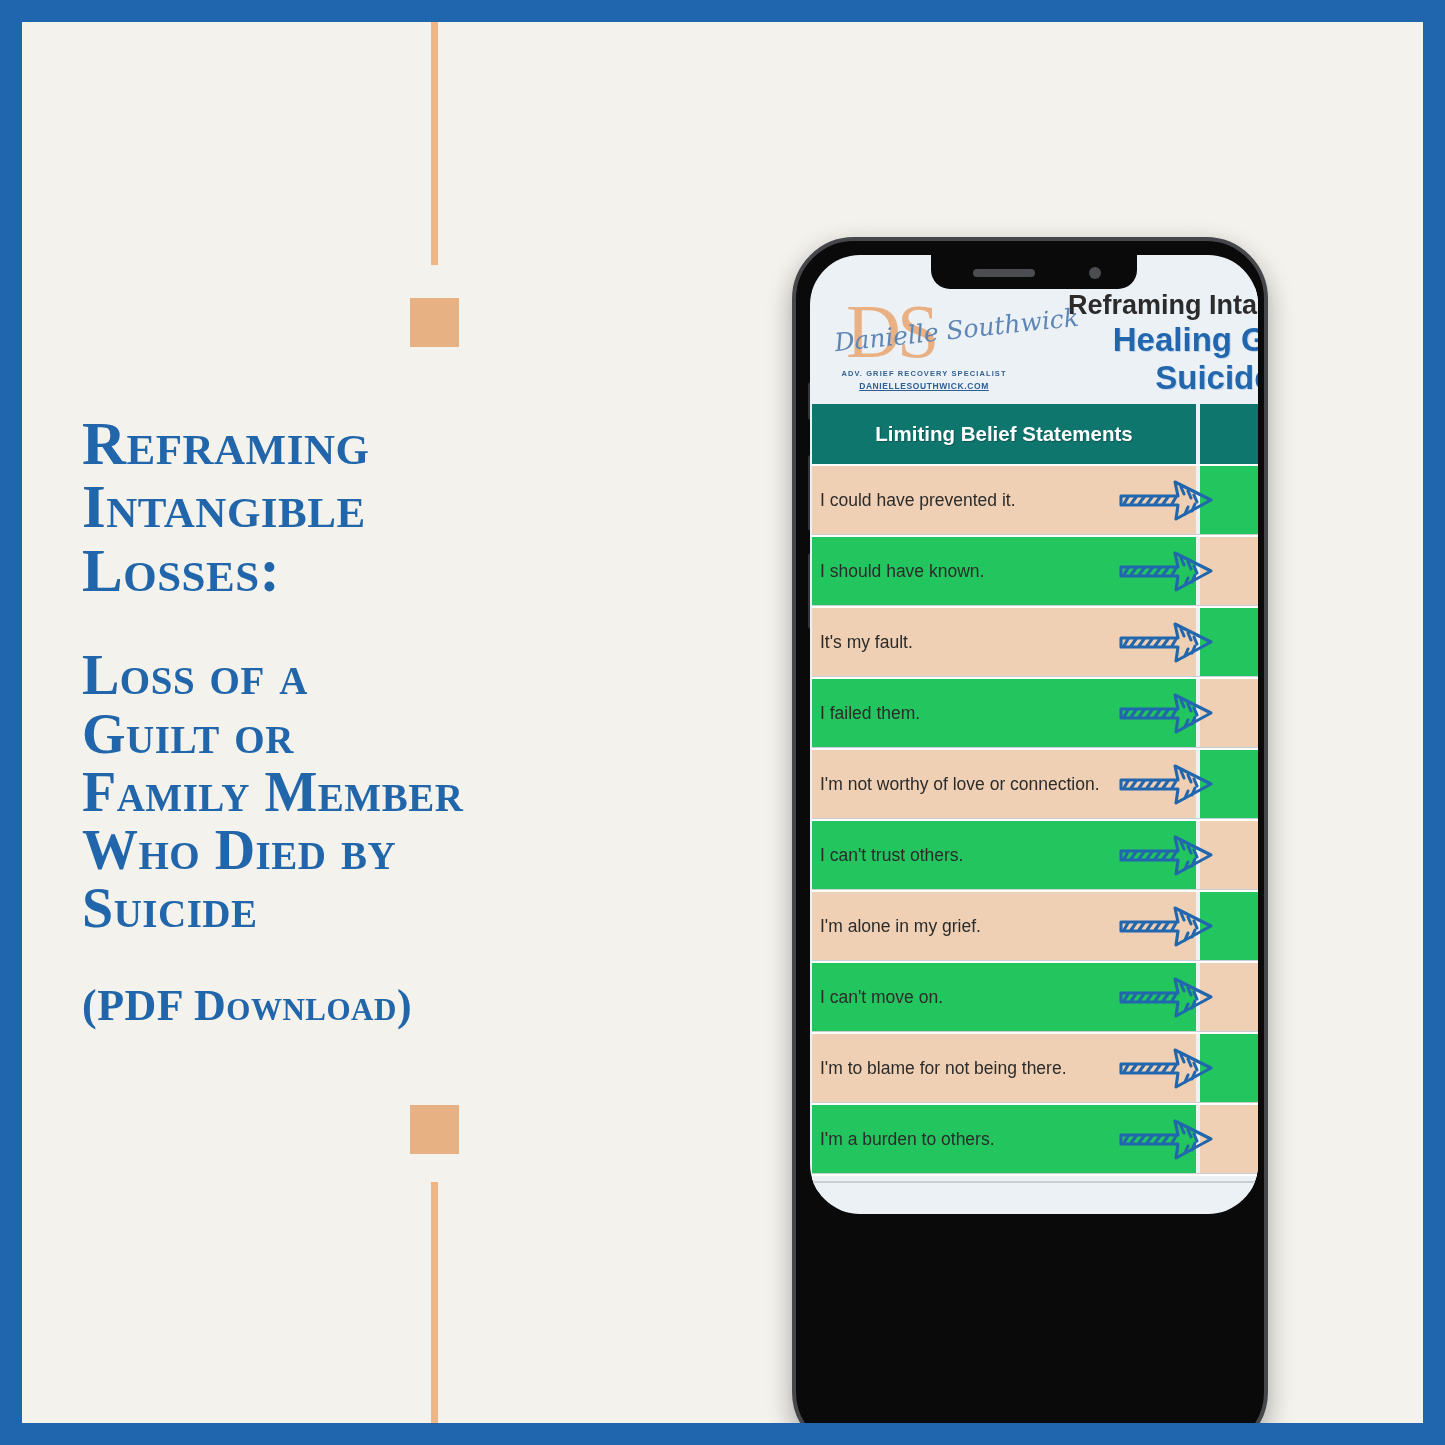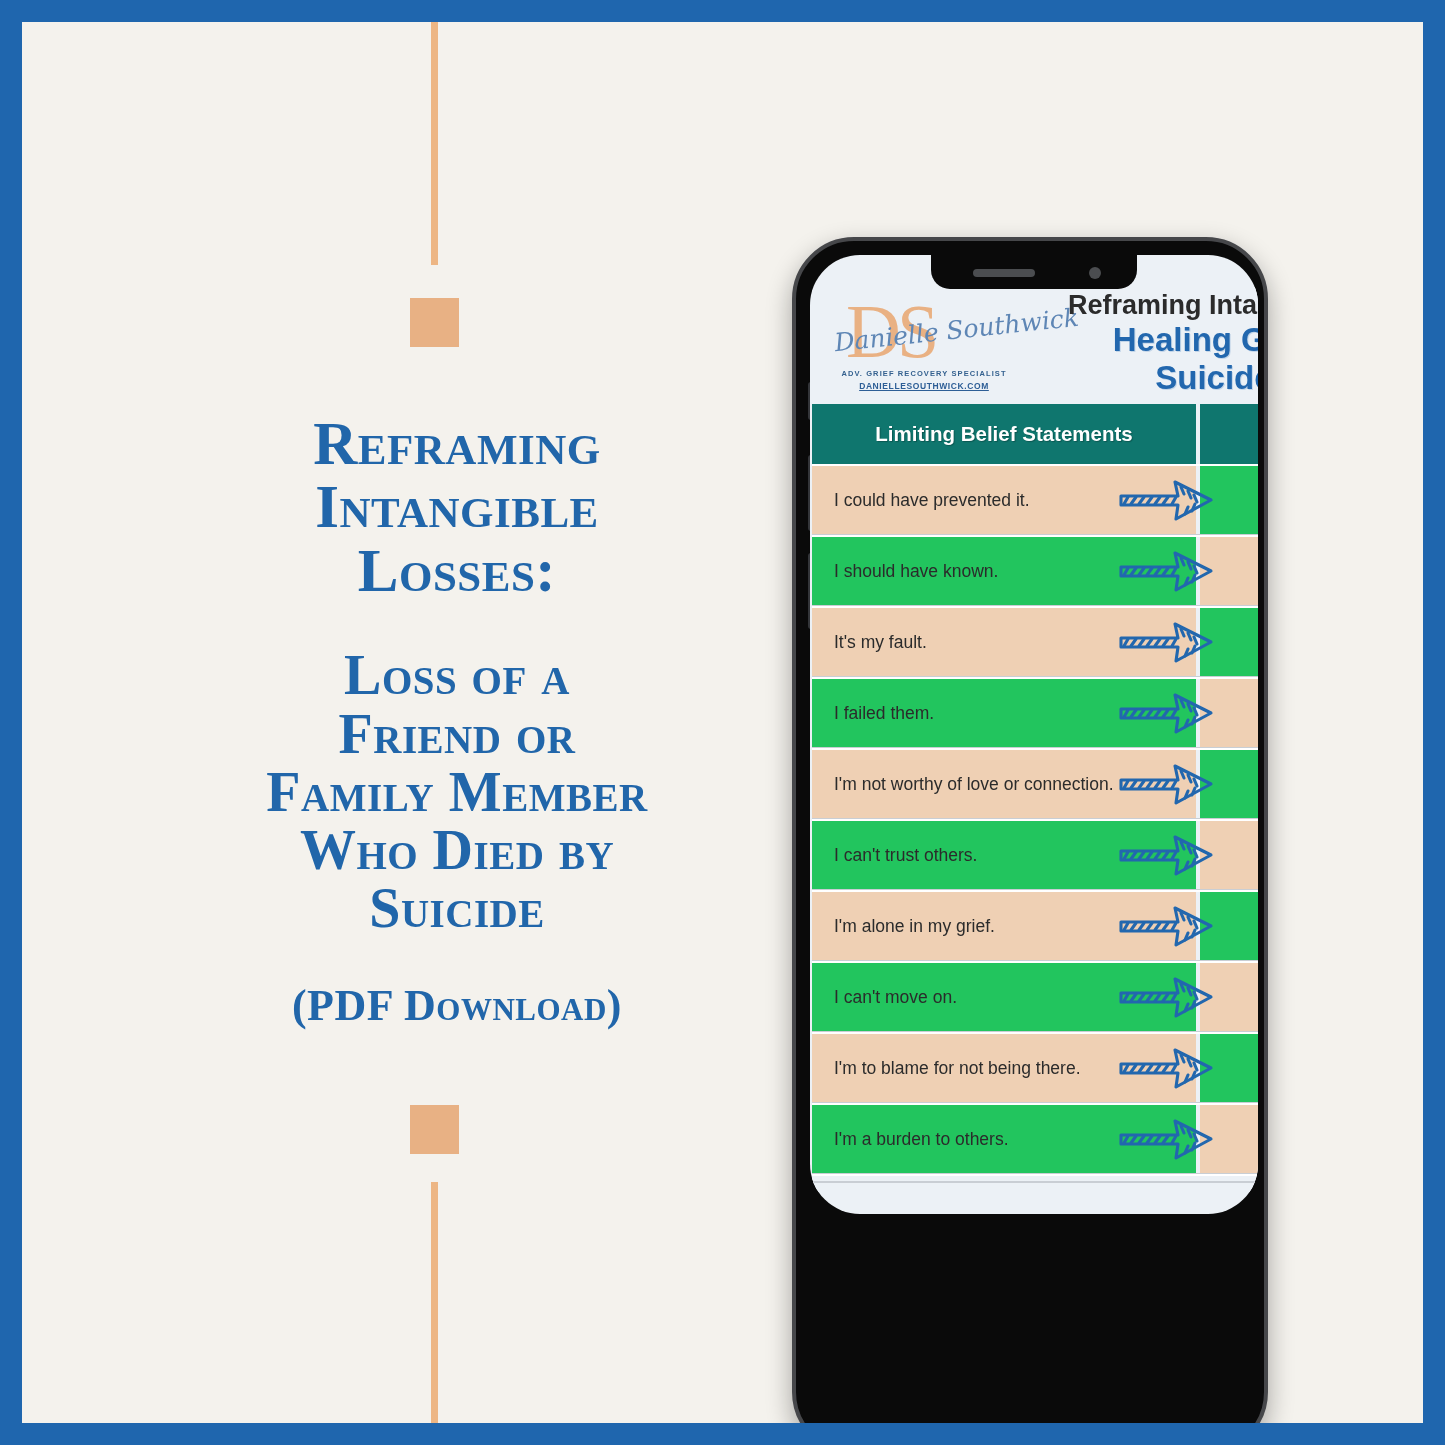--- a/index.html
+++ b/index.html
@@ -51,21 +51,20 @@
   }
   .accent-square.top    { top: 276px;  }
   .accent-square.bottom { top: 1083px; }
 
   
   #headline {
     position: absolute;
     left: 60px;
     top: 390px;
     width: 750px;
-    text-align: center;
     color: #2166AA;
     font-family: "Liberation Serif", serif;
     font-weight: bold;
     font-variant: small-caps;
     line-height: 1.04;
     letter-spacing: 0.5px;
   }
   #headline .lead    { font-size: 61px; }
   #headline .gap     { height: 44px; }
   #headline .main    { font-size: 56px; }
@@ -288,21 +287,21 @@
     display: flex;
     height: 71px;
     border-top: 2px solid #ffffff;
     border-bottom: 1px solid #c9ced4;
   }
   .trow .cell {
     display: flex;
     align-items: center;
   }
   .trow .cell.left {
-    padding-left: 22px;
+    padding-left: 8px;
     font-size: 17.5px;
     color: #2b2b2b;
   }
   .trow .cell.right {
     justify-content: flex-start;
     padding-left: 8px;
   }
   .peach { background: #EFD0B4; }
   .blueish { background: #22c55e; }
 
@@ -341,21 +340,21 @@
     <div class="accent-square top"></div>
     <div class="accent-square bottom"></div>
     <div class="accent-line bottom"></div>
 
     <div id="headline">
       <div class="lead">Reframing</div>
       <div class="lead">Intangible</div>
       <div class="lead">Losses:</div>
       <div class="gap"></div>
       <div class="main">Loss of a</div>
-      <div class="main">Friend or</div>
+      <div class="main">Guilt or</div>
       <div class="main">Family Member</div>
       <div class="main">Who Died by</div>
       <div class="main">Suicide</div>
       <div class="gap2"></div>
       <div class="sub">(PDF Download)</div>
     </div>
 
     <div id="phone-wrap">
       <div id="phone-body">
 

